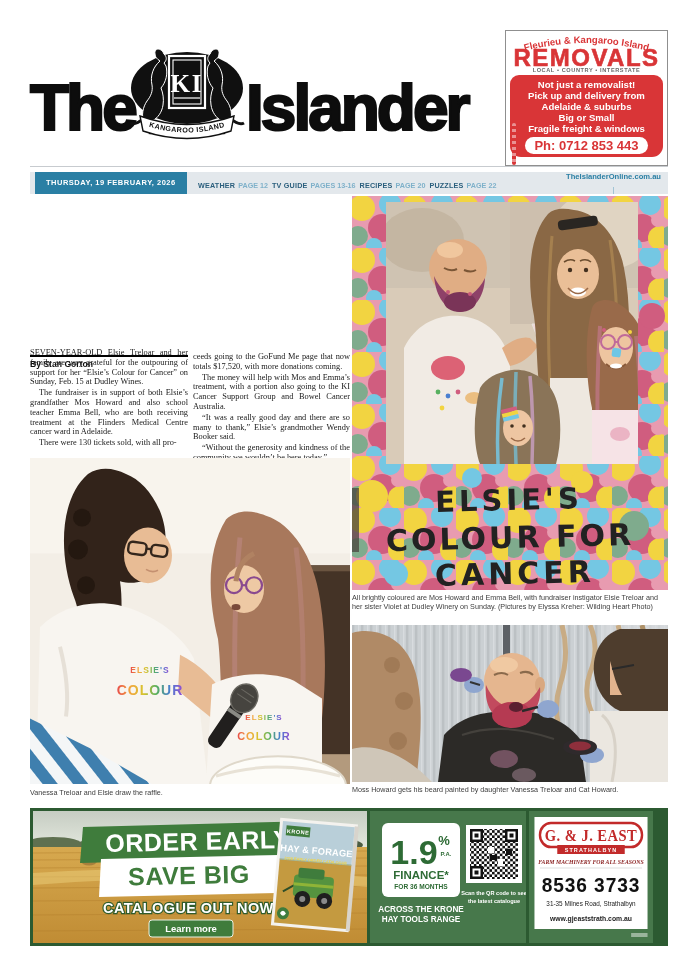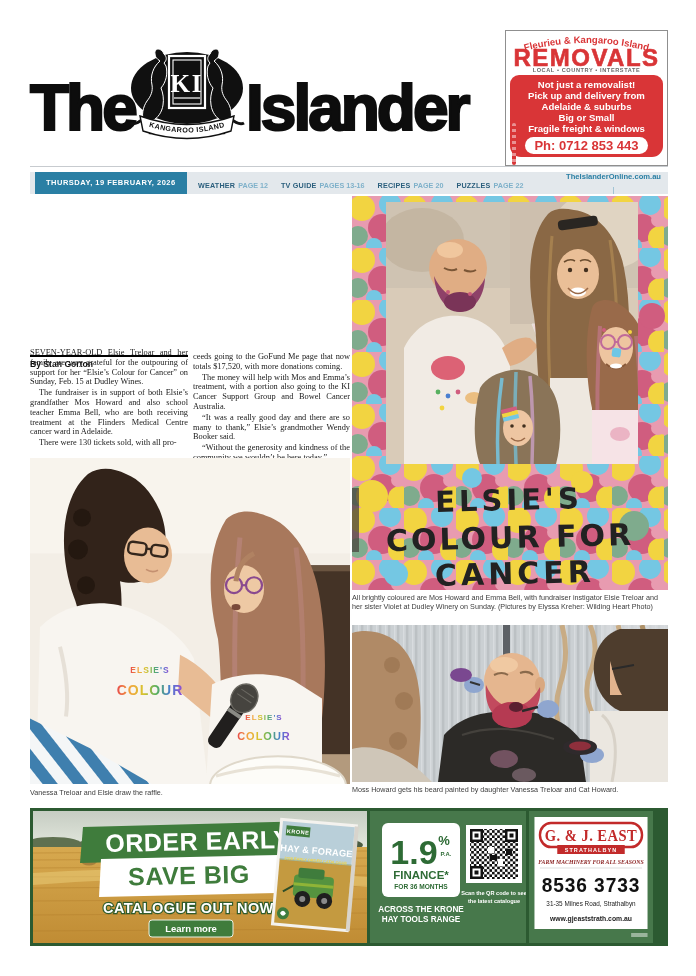--- a/index.html
+++ b/index.html
@@ -27,21 +27,21 @@
   .rm-line{font-size:9.6px;font-weight:600;line-height:11px;}
   .rm-phone{display:inline-block;background:#fff;color:#d93537;font-weight:800;font-size:13px;
             border-radius:10px;padding:1px 9px;margin-top:3px;white-space:nowrap;}
   .ad-idstrip{position:absolute;left:2px;top:48px;width:4px;height:42px;
               background:repeating-linear-gradient(180deg,#ea9193 0 3px,#d93537 3px 6px);border-radius:2px;}
 
   
   #info-bar{position:absolute;left:30px;top:172px;width:638px;height:22px;background:#e3e8ec;}
   #date-box{position:absolute;left:5px;top:0;height:22px;line-height:22px;background:#2a7fa4;
             color:#fff;font-size:7.5px;font-weight:800;letter-spacing:.5px;padding:0 11px;}
-  #index-links{position:absolute;left:168px;top:0;height:22px;display:flex;align-items:center;gap:13px;white-space:nowrap;}
+  #index-links{position:absolute;left:168px;top:0;height:22px;display:flex;align-items:center;gap:4px;white-space:nowrap;}
   .idx-label{font-size:7.2px;font-weight:800;color:#2b5f7d;letter-spacing:.2px;}
   .idx-page{font-size:7.2px;font-weight:700;color:#7fb1ca;margin-left:3px;}
   #bar-right{position:absolute;right:7px;top:0;height:22px;display:flex;align-items:center;gap:4px;
              font-size:7.6px;font-weight:800;color:#2a7fa4;flex-direction:column;}
   #bar-right .sep{color:#7fb1ca;font-weight:400;}
 
   
   #headline{position:absolute;left:28px;top:190px;width:340px;color:#121212;}
   .hl{font-size:72px;line-height:67px;font-weight:700;letter-spacing:-3px;
       -webkit-text-stroke:1.8px #121212;transform:scaleX(1.04);transform-origin:left;white-space:nowrap;}

